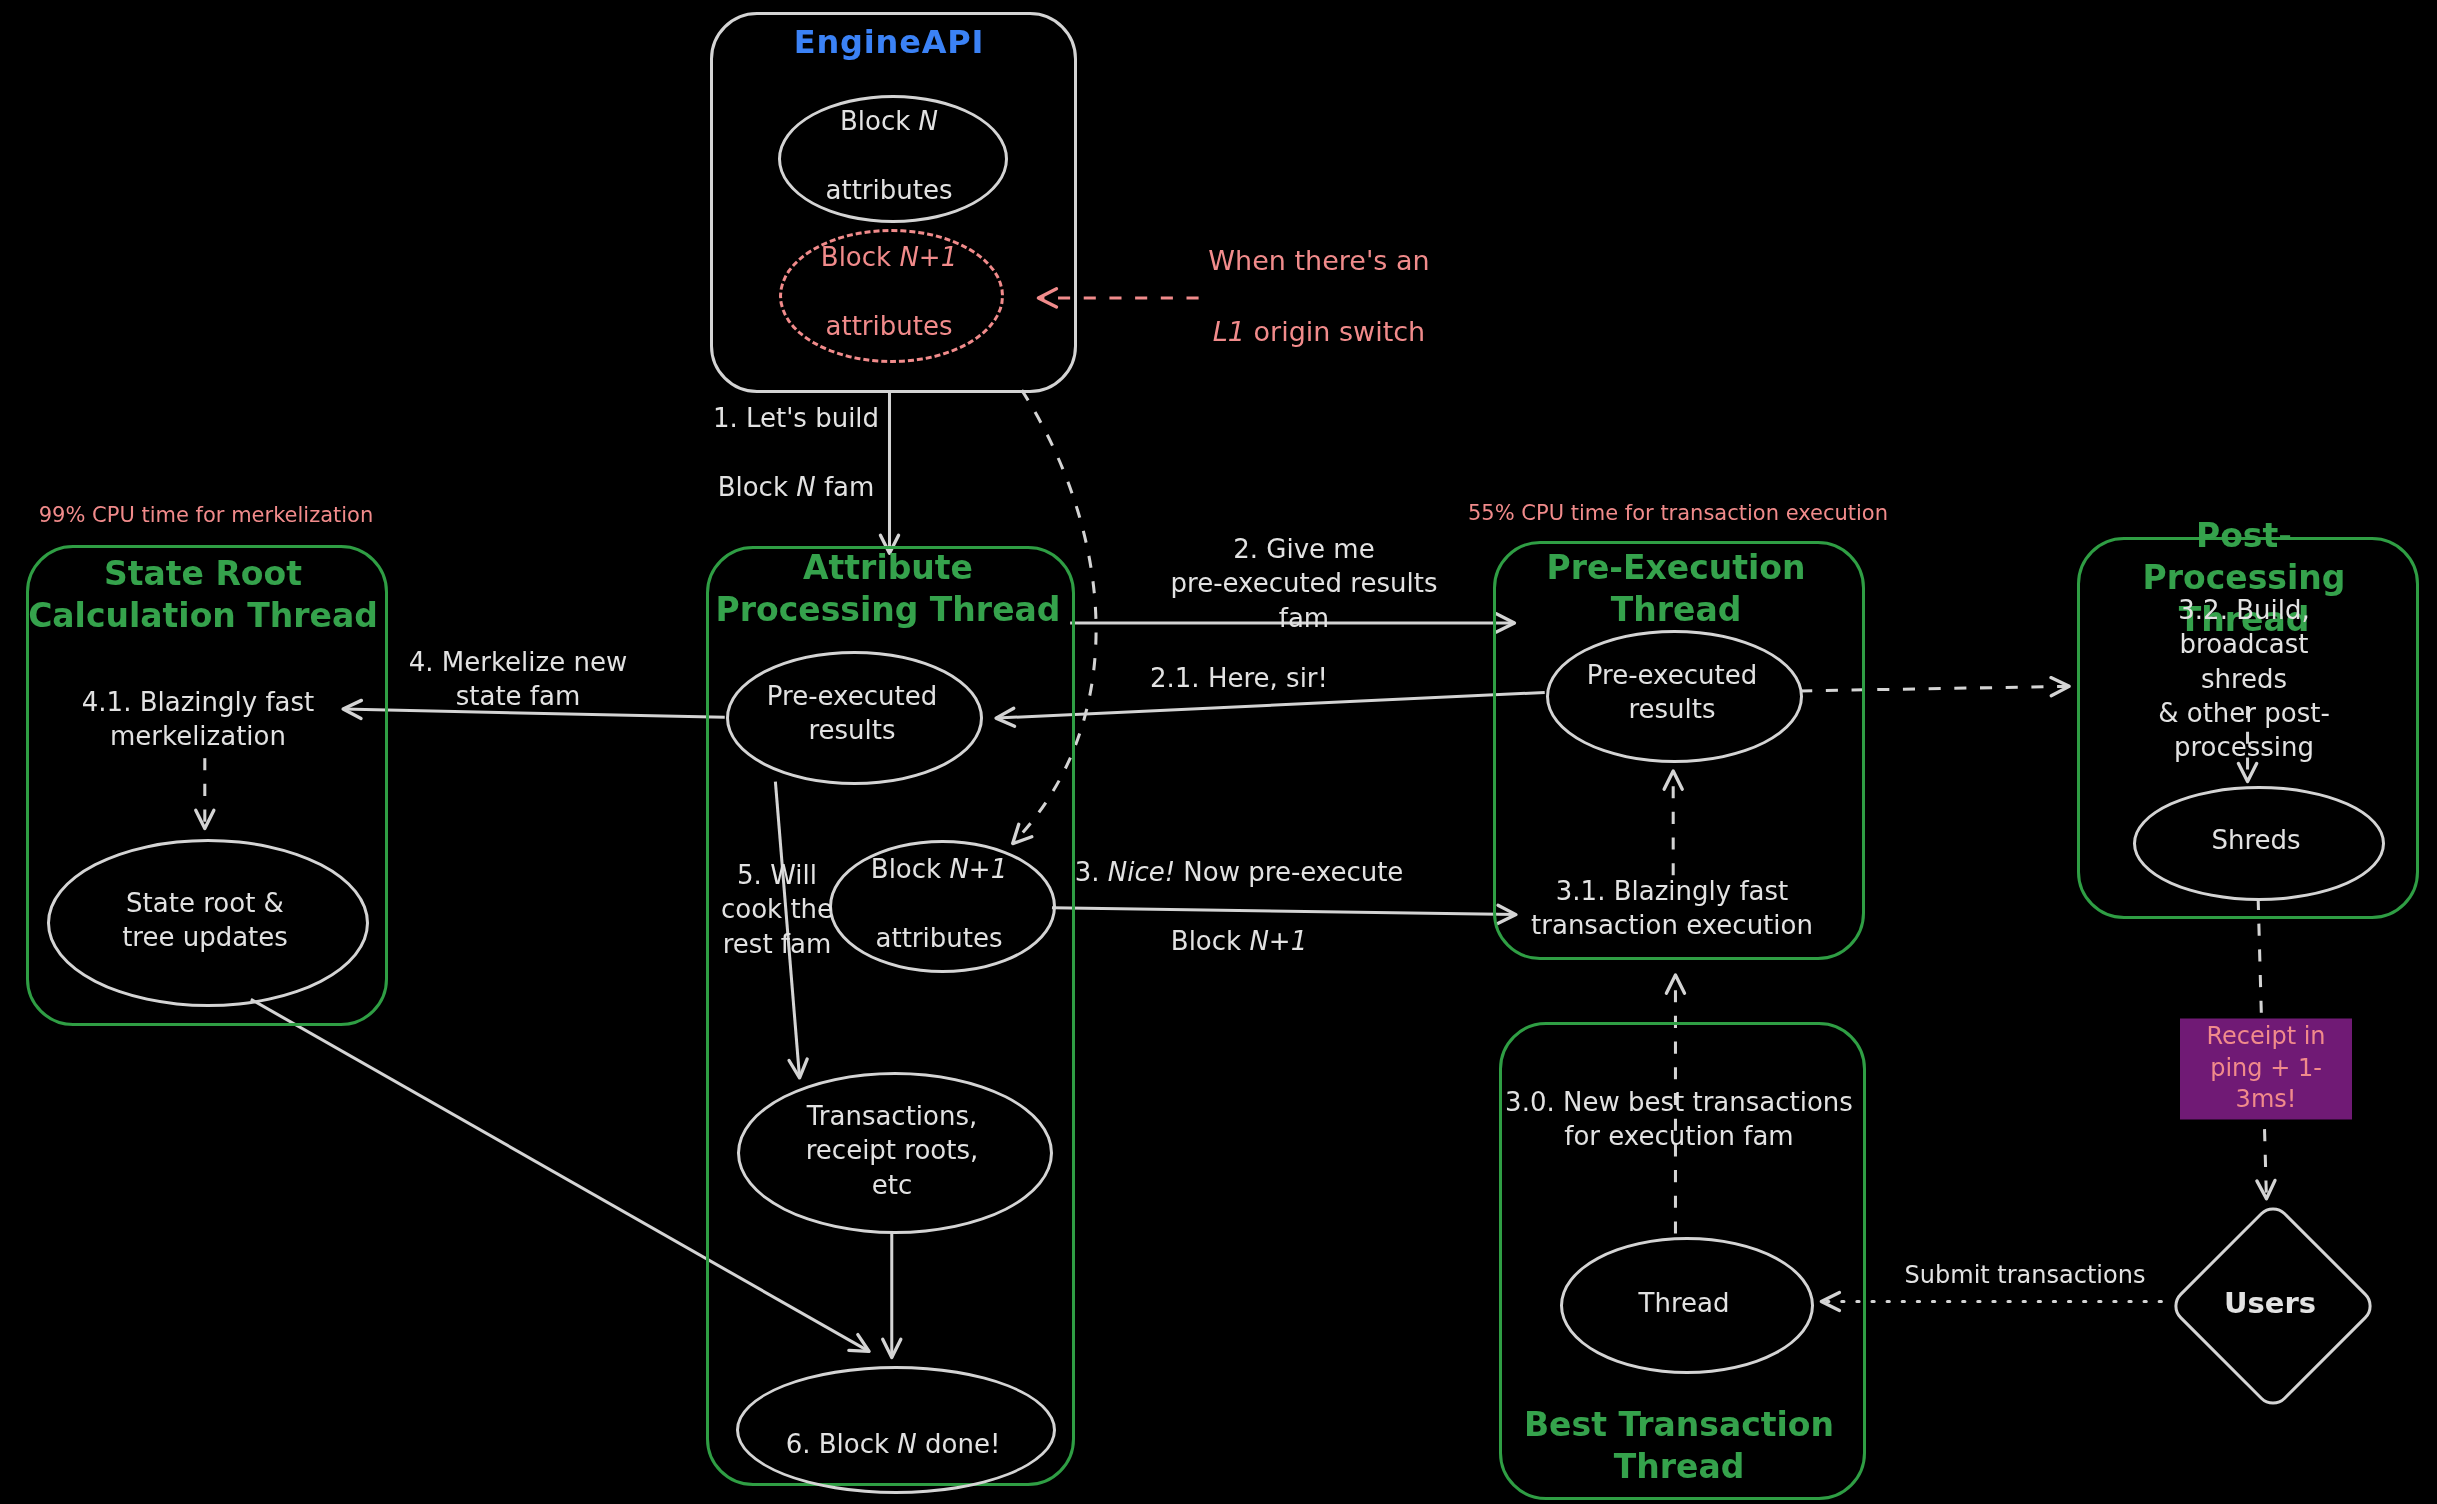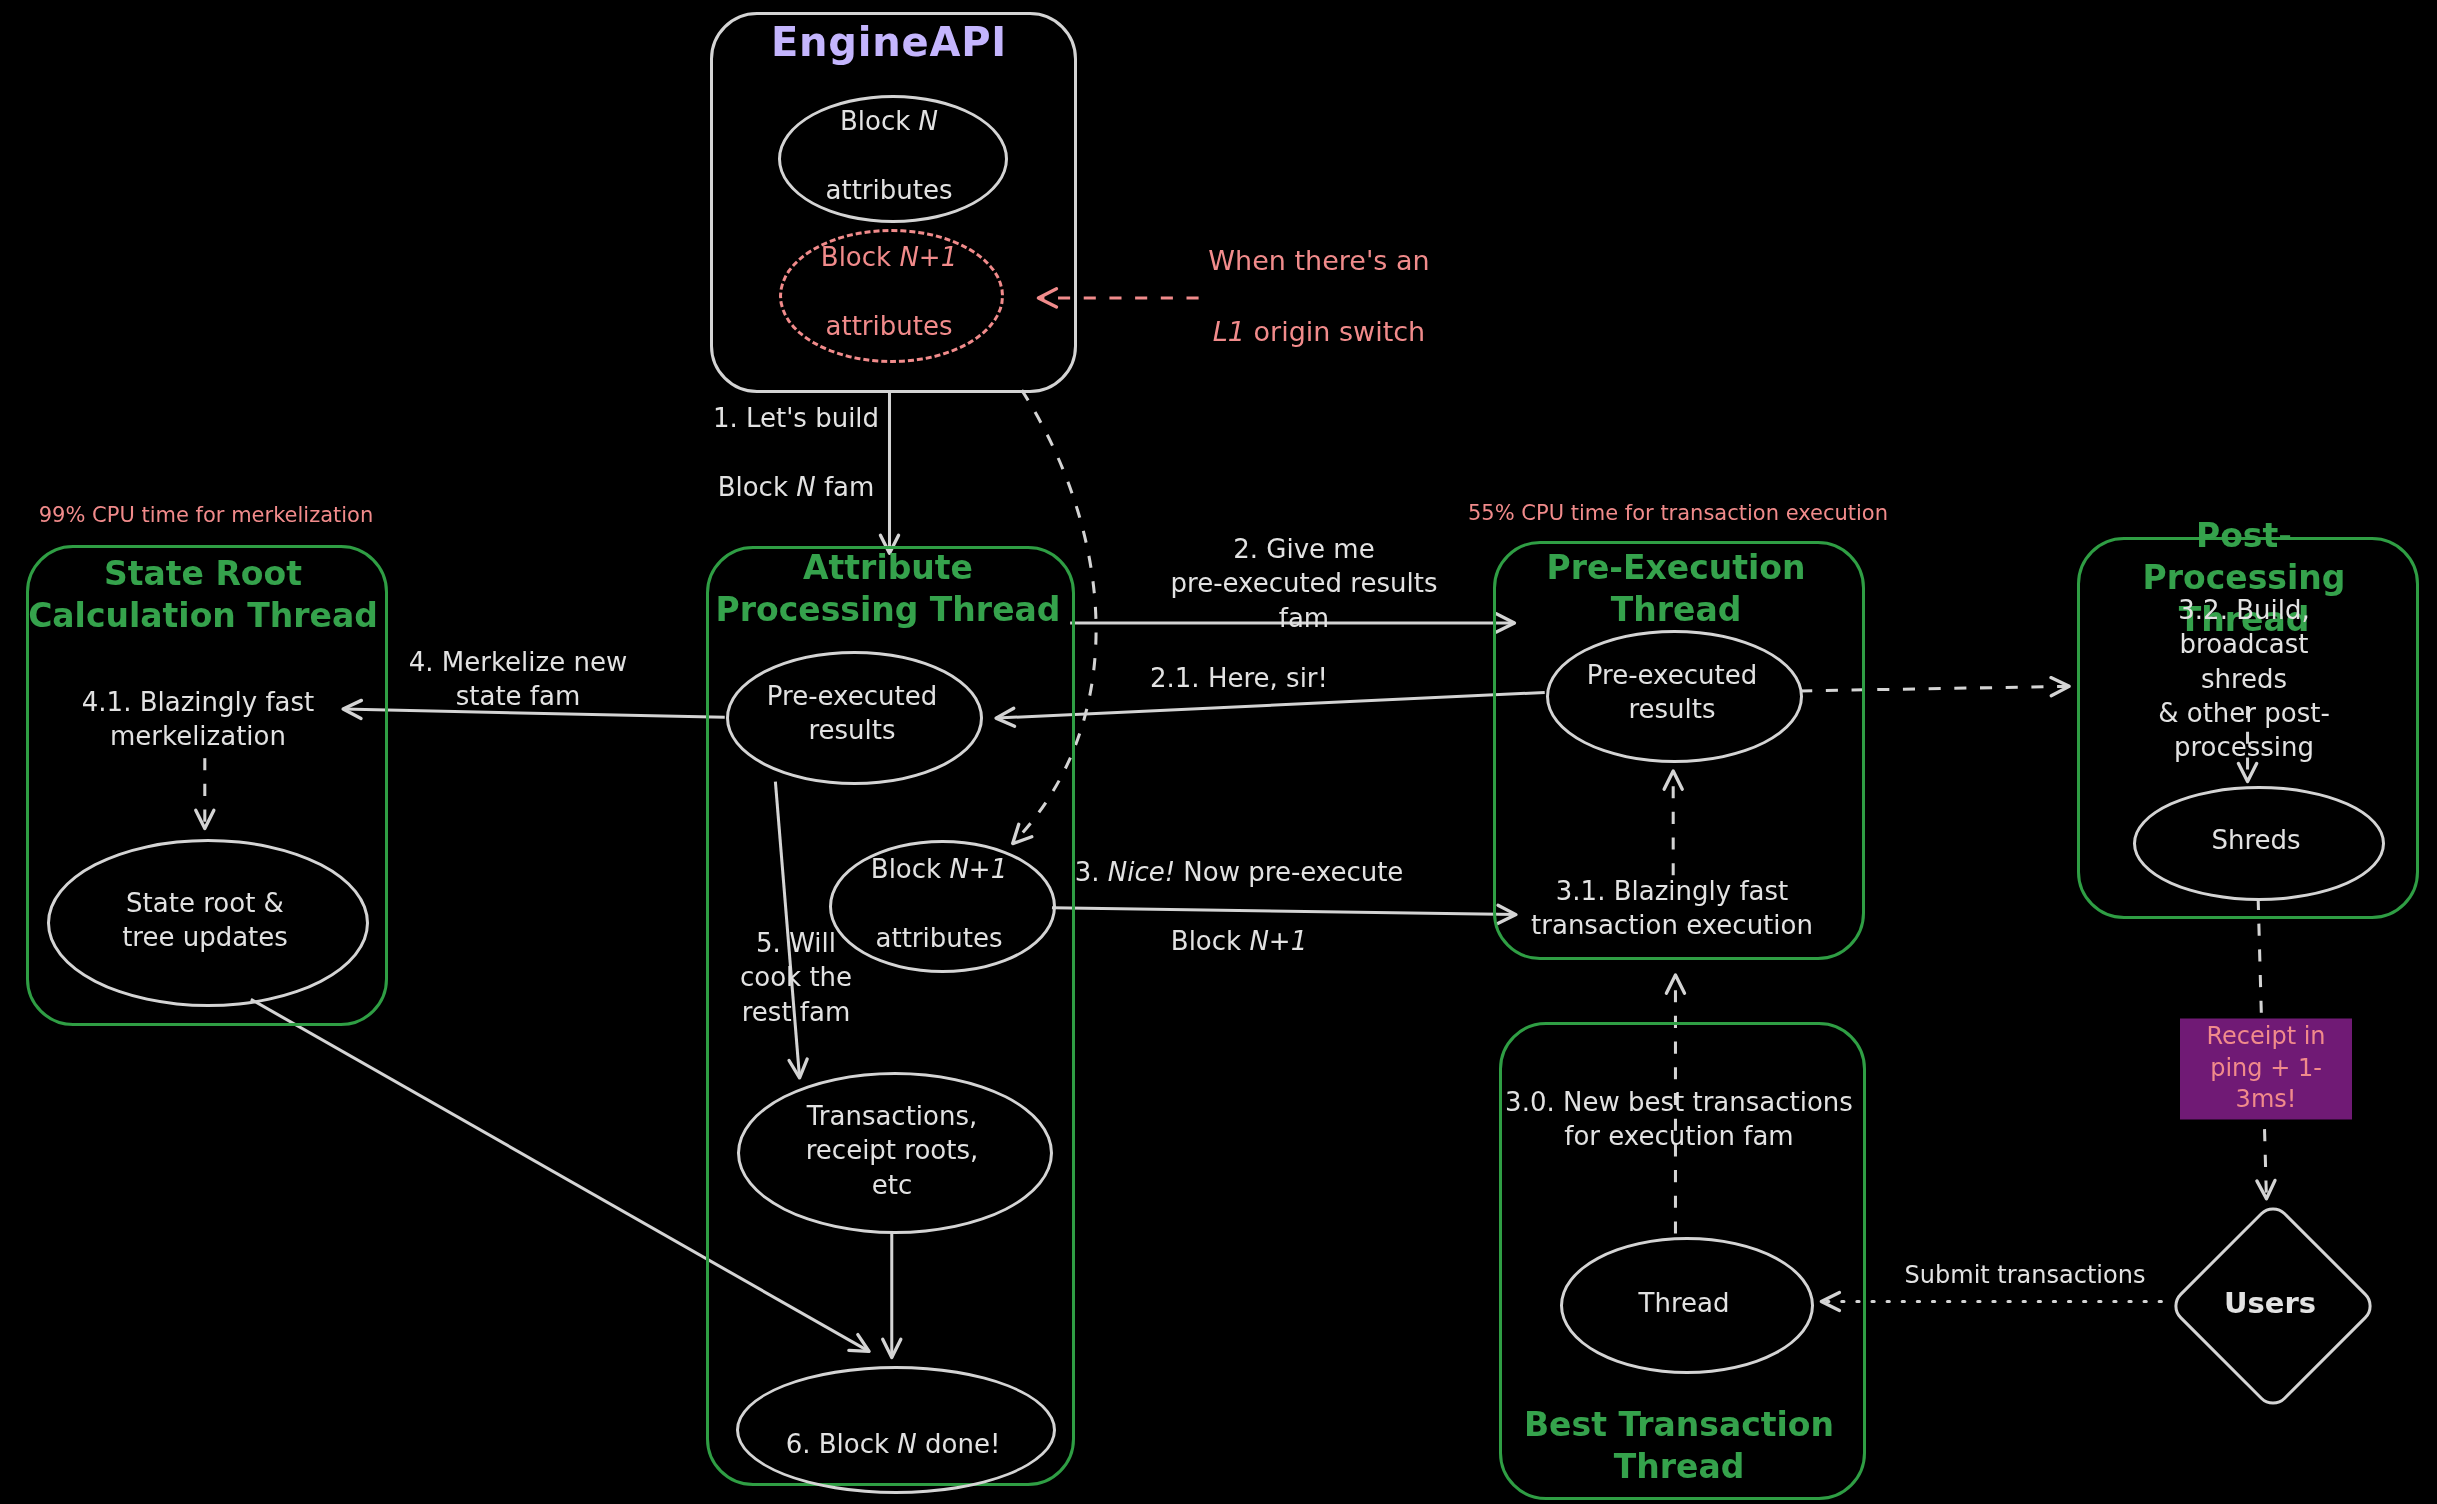--- a/index.html
+++ b/index.html
@@ -9,21 +9,21 @@
   .box{position:absolute;border:3.8px solid #2f9e44;border-radius:47px;z-index:1;}
   .box.white{border-color:#d4d4d4;}
   .ellipse{position:absolute;border:3px solid #d4d4d4;border-radius:50%;z-index:1;}
   .ellipse.reddash{border:3.8px dashed #f18b8b;}
   .diamond{position:absolute;border:3px solid #d4d4d4;border-radius:18px;transform:rotate(45deg);z-index:1;}
   .lbl{position:absolute;transform:translate(-50%,-50%);white-space:pre-line;text-align:center;
        color:#e2e2e2;font-size:26px;line-height:1.32;z-index:2;}
   .lbl .ln{display:block;}
   .it{font-style:italic;}
   .title{color:#35a24c;font-size:33px;font-weight:600;line-height:1.28;}
-  .wtitle{color:#c4b5fd;font-size:40px;font-weight:600;letter-spacing:0.8px;}
+  .wtitle{color:#3b82f6;font-size:32px;font-weight:600;letter-spacing:0.8px;}
   .red{color:#f18b8b;}
   .fs30{font-size:21px;}
   .fs32{font-size:24px;}
   .fs38{font-size:29px;}
   .bgblack{background:#701a75;padding:3px 7.6px;}
 </style>
 </head>
 <body>
 
 <div id="stage">
@@ -137,21 +137,21 @@
 fam</div>
   <div class="lbl" style="left:1239px;top:678px;">2.1. Here, sir!</div>
   <div class="lbl" style="left:1239px;top:907px;">
     <span class="ln"><span>3. </span><span class="it">Nice!</span><span> Now pre-execute</span></span>
     <span class="ln"><span>Block </span><span class="it">N+1</span></span>
   </div>
   <div class="lbl" style="left:518px;top:679px;">4. Merkelize new
 state fam</div>
   <div class="lbl" style="left:198px;top:719px;">4.1. Blazingly fast
 merkelization</div>
-  <div class="lbl" style="left:777px;top:977px;margin-left:19px;">5. Will
+  <div class="lbl" style="left:777px;top:909px;">5. Will
 cook the
 rest fam</div>
   <div class="lbl" style="left:1679px;top:1119px;">3.0. New best transactions
 for execution fam</div>
   <div class="lbl" style="left:1672px;top:908px;">3.1. Blazingly fast
 transaction execution</div>
   <div class="lbl" style="left:2244px;top:679px;">3.2. Build, broadcast shreds
 &amp; other post-processing</div>
   <div class="lbl fs32" style="left:2025px;top:1276px;">Submit transactions</div>
 

